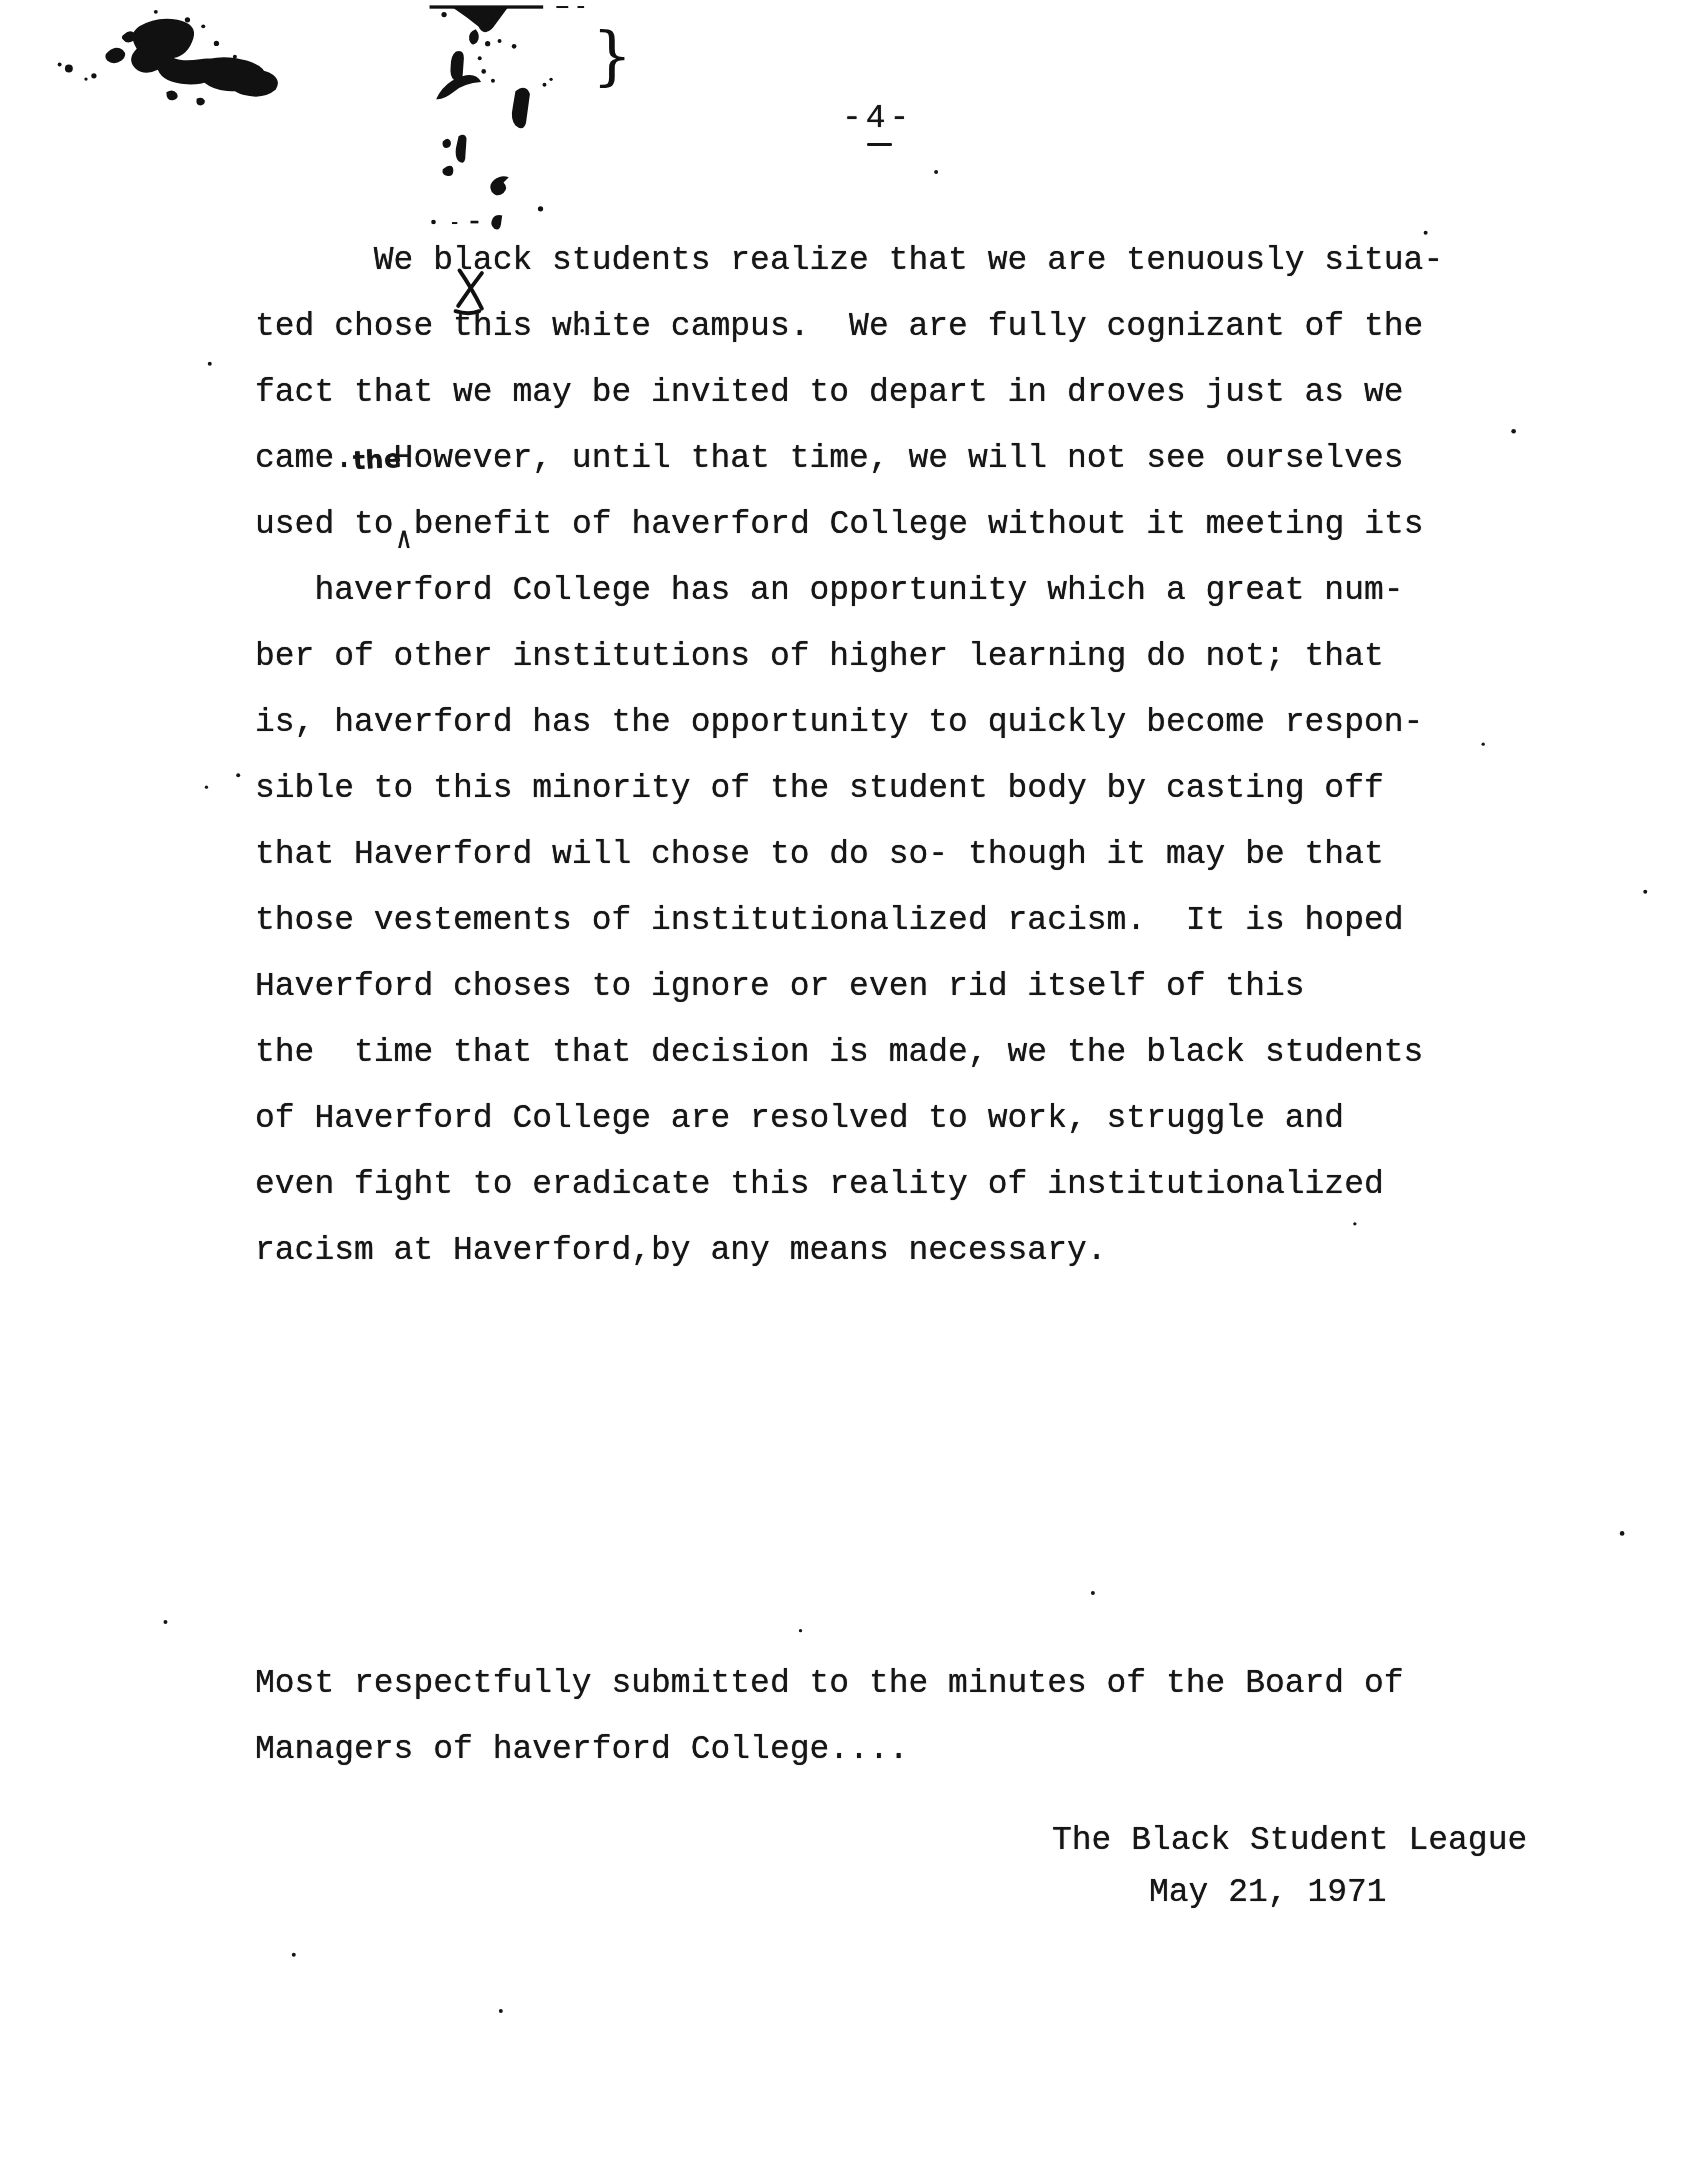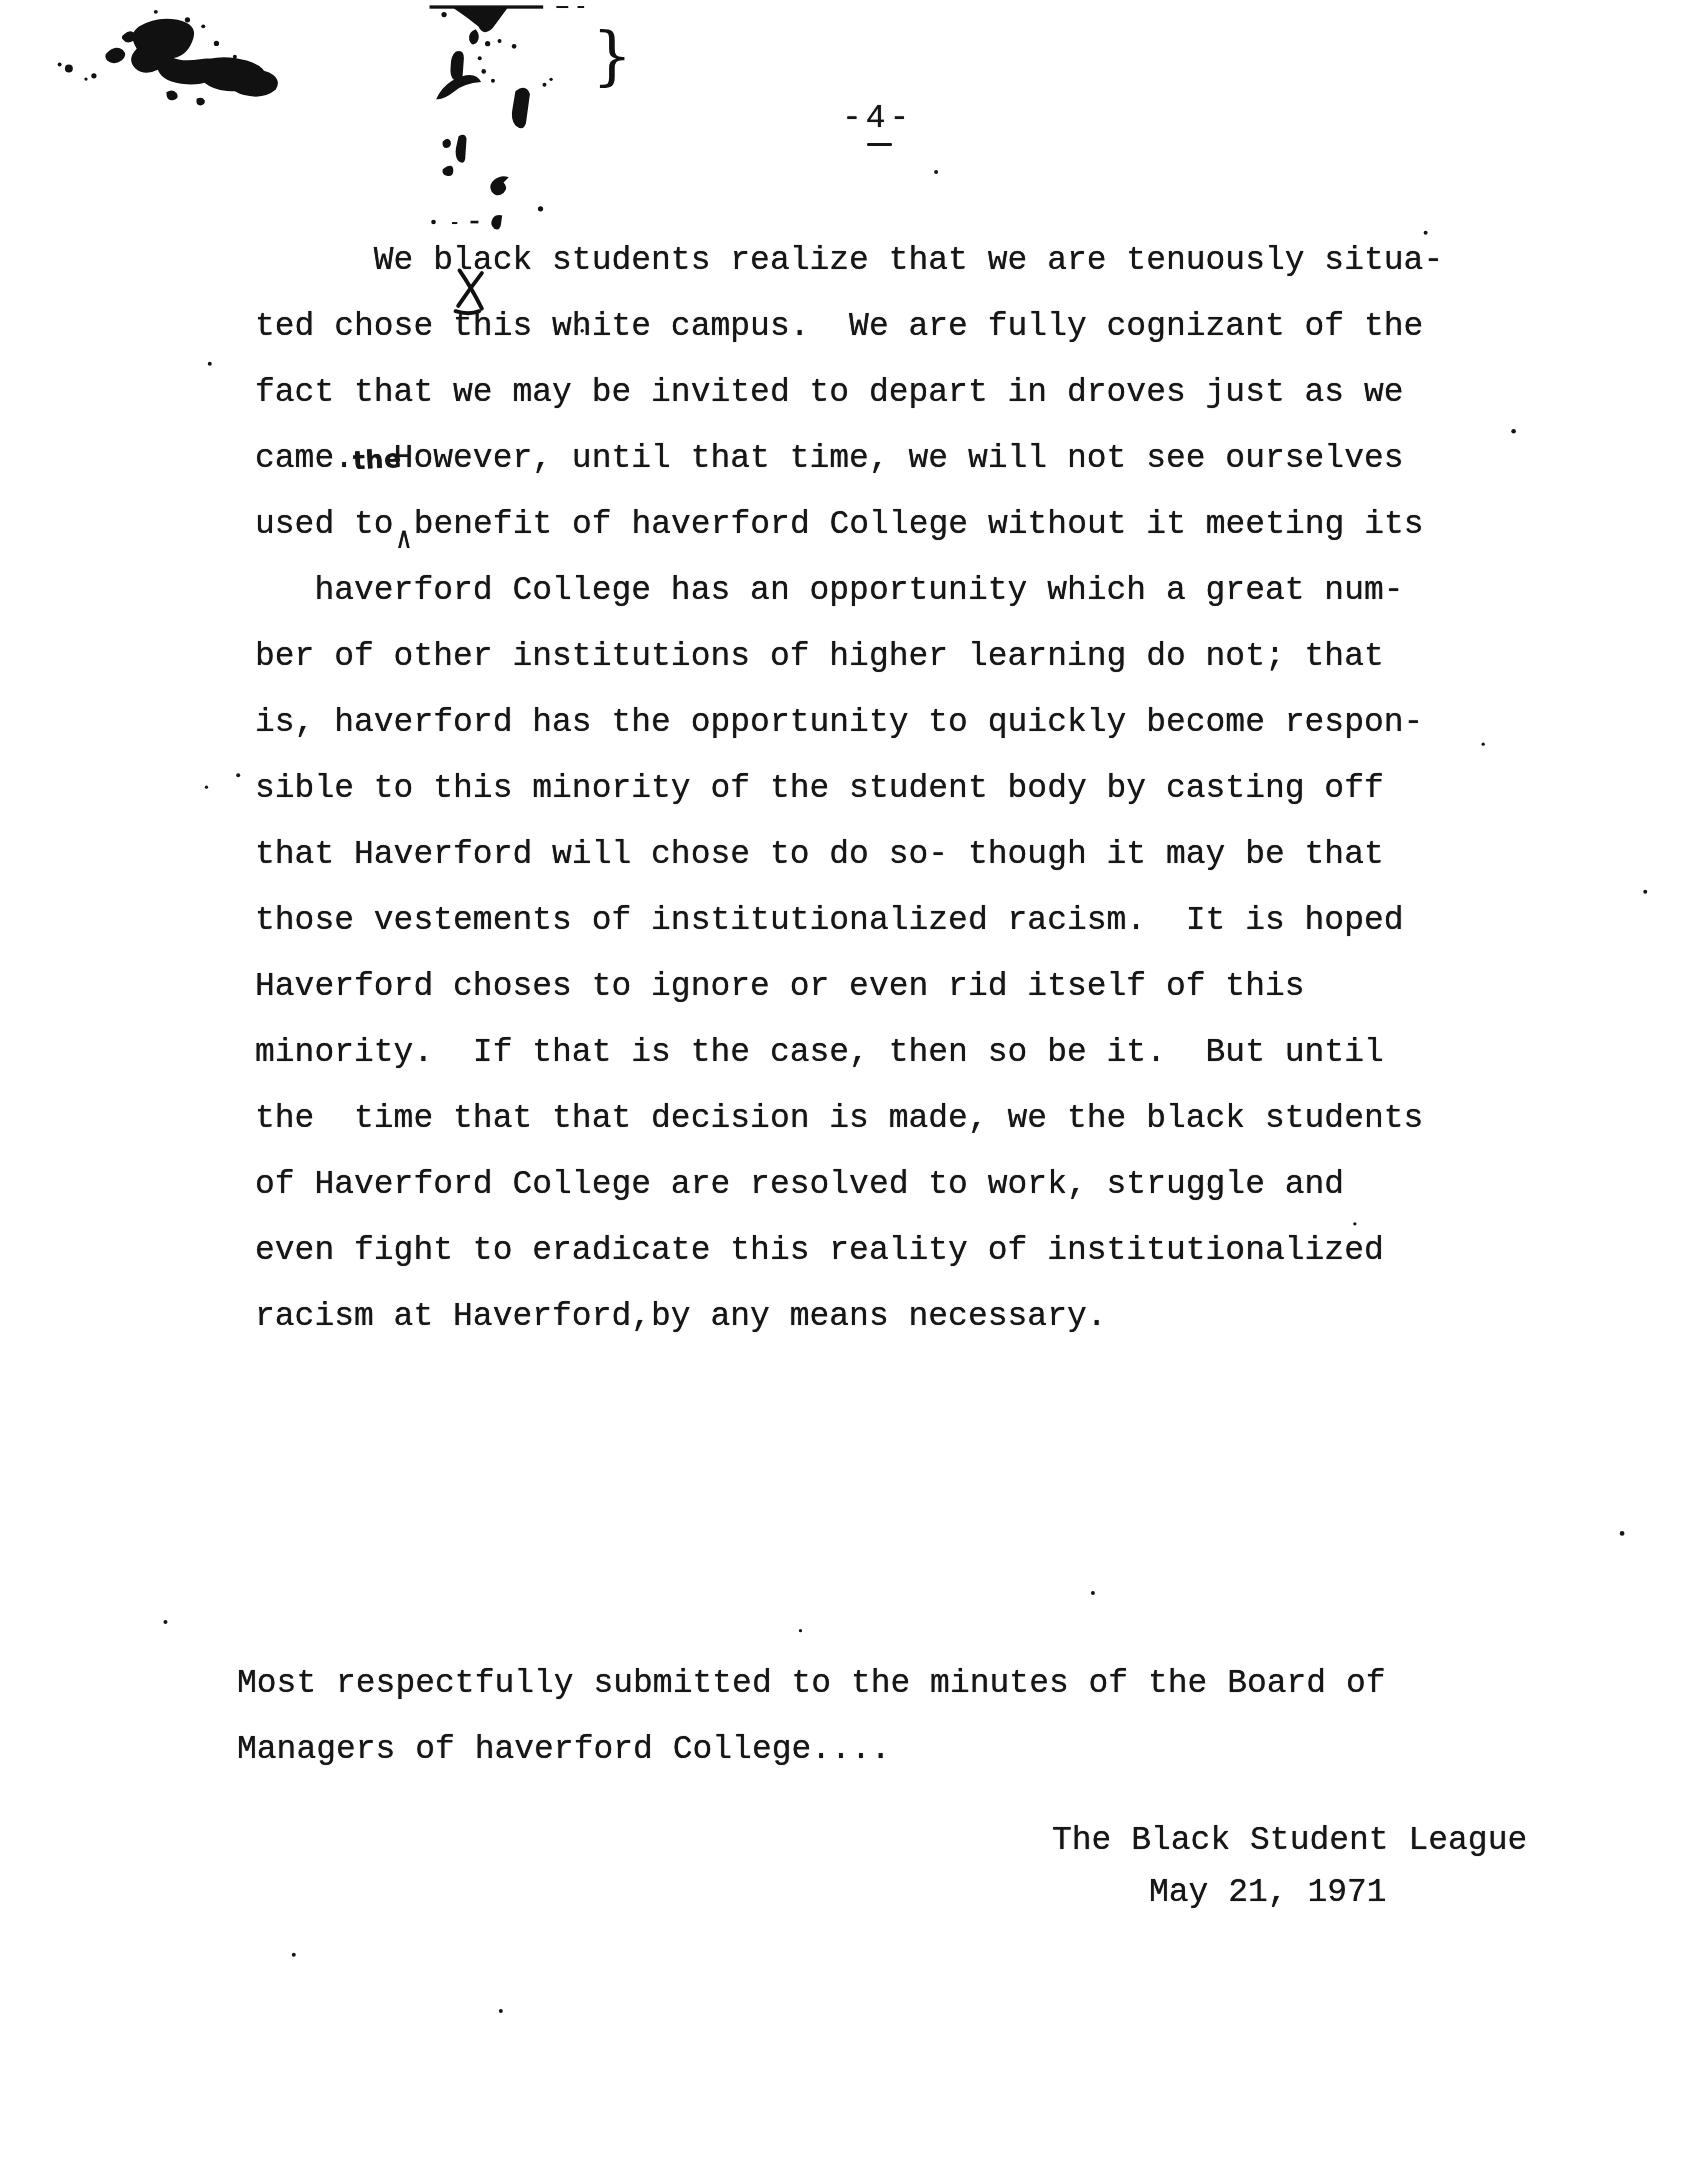--- a/index.html
+++ b/index.html
@@ -22,21 +22,21 @@
   }
   .body-text{position:absolute;left:255px;top:228px;}
   .page-number{
     position:absolute;left:842px;top:99px;
     font-size:33px;line-height:40px;letter-spacing:4px;
   }
   .num-underline{
     position:absolute;left:867px;top:143px;width:25px;height:3.3px;
     background:#141414;border-radius:1.3px;
   }
-  .closing-block{position:absolute;left:237px;top:1651px;}
+  .closing-block{position:absolute;left:255px;top:1651px;}
   .signature-block{position:absolute;left:1052px;top:1815px;}
   .signature-block .line{height:52px;line-height:52px;}
   .sig-date{padding-left:97px;}
   
   .insertion-wrap{position:relative;display:inline-block;width:20px;text-align:center;}
   .caret-mark{
     display:inline-block;font-size:30px;line-height:0;
     transform:translateY(14.6px) scaleX(.85);
   }
   .inserted-word{
@@ -150,21 +150,20 @@
     <div class="line tw">fact that we may be invited to depart in droves just as we</div>
     <div class="line tw">came.  However, until that time, we will not see ourselves</div>
     <div class="line tw"><span>used to</span><span class="insertion-wrap"><span class="inserted-word">the</span><span class="caret-mark">∧</span></span><span>benefit of haverford College without it meeting its</span></div>
     <div class="line tw">   haverford College has an opportunity which a great num-</div>
     <div class="line tw">ber of other institutions of higher learning do not; that</div>
     <div class="line tw">is, haverford has the opportunity to quickly become respon-</div>
     <div class="line tw">sible to this minority of the student body by casting off</div>
     <div class="line tw">that Haverford will chose to do so- though it may be that</div>
     <div class="line tw">those vestements of institutionalized racism.  It is hoped</div>
     <div class="line tw">Haverford choses to ignore or even rid itself of this</div>
-    <div class="line tw">minority.  If that is the case, then so be it.  But until</div>
     <div class="line tw">the  time that that decision is made, we the black students</div>
     <div class="line tw">of Haverford College are resolved to work, struggle and</div>
     <div class="line tw">even fight to eradicate this reality of institutionalized</div>
     <div class="line tw">racism at Haverford,by any means necessary.</div>
   </div>
 
   <div class="closing-block">
     <div class="line tw">Most respectfully submitted to the minutes of the Board of</div>
     <div class="line tw">Managers of haverford College....</div>
   </div>

